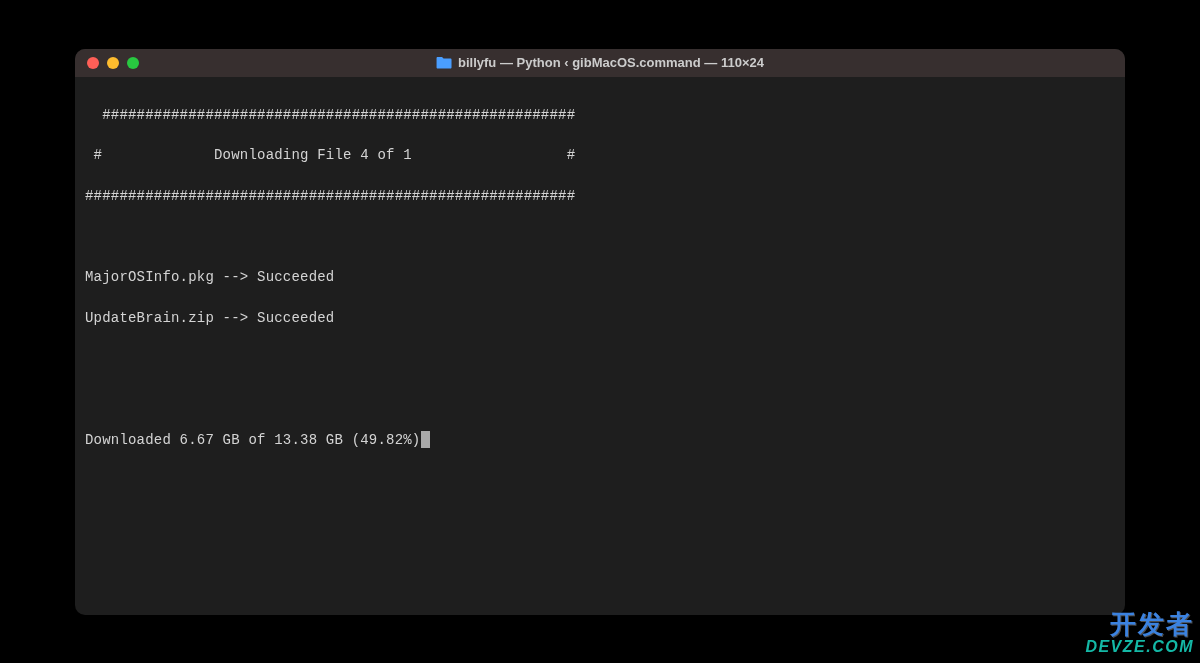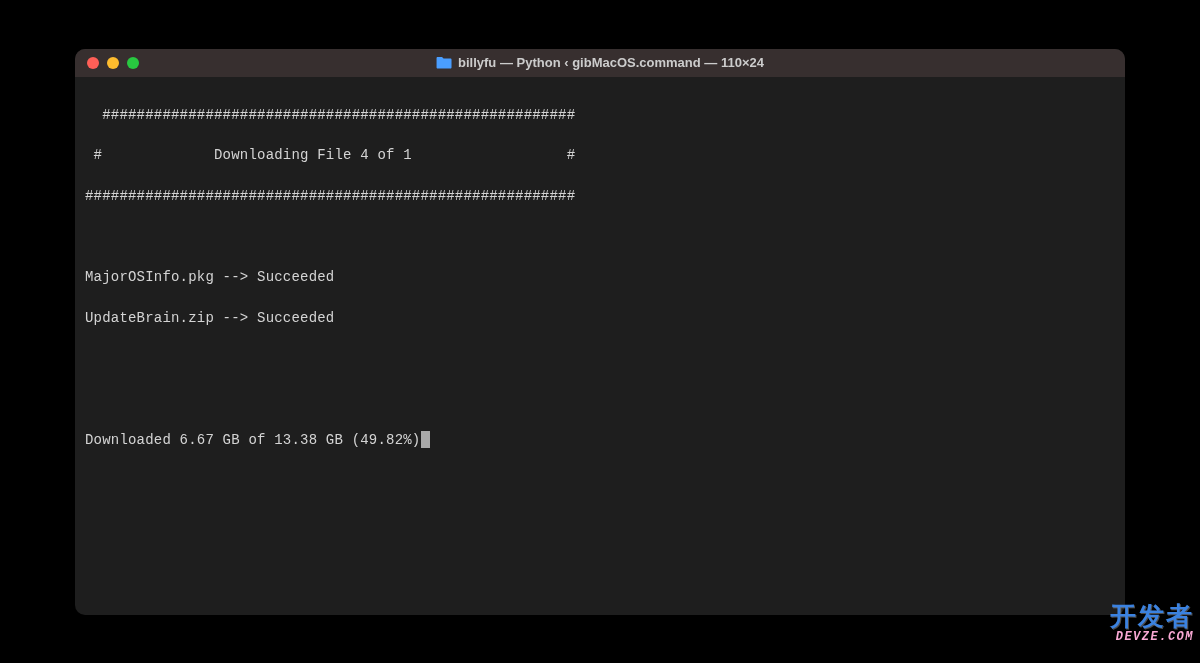--- a/index.html
+++ b/index.html
@@ -79,38 +79,38 @@
     .cursor-block {
       display: inline-block;
       width: 9px;
       height: 17px;
       background: #a9a9a9;
       vertical-align: text-bottom;
       margin-left: 1px;
     }
     .watermark {
       position: absolute;
-      bottom: 20px;
+      bottom: 8px;
       right: 6px;
       text-align: right;
       line-height: 1;
     }
     .watermark-cn {
       color: #3b82e0;
       font-size: 26px;
       font-weight: bold;
       font-family: sans-serif;
       text-shadow: 1px 1px 0 rgba(255,255,255,0.3);
       letter-spacing: 2px;
     }
     .watermark-en {
-      color: #f9a8d4;
-      font-size: 12px;
+      color: #14b8a6;
+      font-size: 16px;
       font-weight: bold;
-      font-family: Liberation Mono, monospace;
+      font-family: Liberation Sans, sans-serif;
       letter-spacing: 1.5px;
       margin-top: 2px;
       font-style: italic;
     }
   </style>
 </head>
 <body>
 
 <div class="terminal-window">
   <div class="title-bar">

